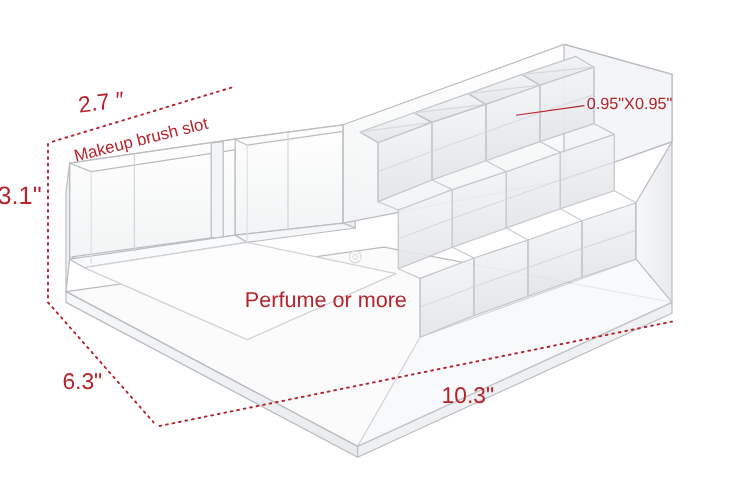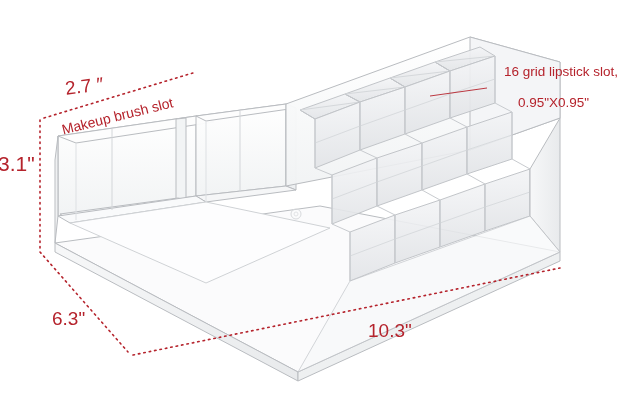--- a/index.html
+++ b/index.html
@@ -194,19 +194,19 @@
   <div class="anno a-27">2.7 ″</div>
 
   <div class="anno a-brush">Makeup brush slot</div>
 
   <div class="anno a-31">3.1"</div>
 
   <div class="anno a-63">6.3"</div>
 
   <div class="anno a-103">10.3"</div>
 
+  <div class="anno a-perf">Perfume or more</div>
 
   <div class="anno a-grid">
-    <span>16 grid lipstick slot,</span>
     <span class="l2">0.95"X0.95"</span>
   </div>
 
 </div>
 
 </body></html>

